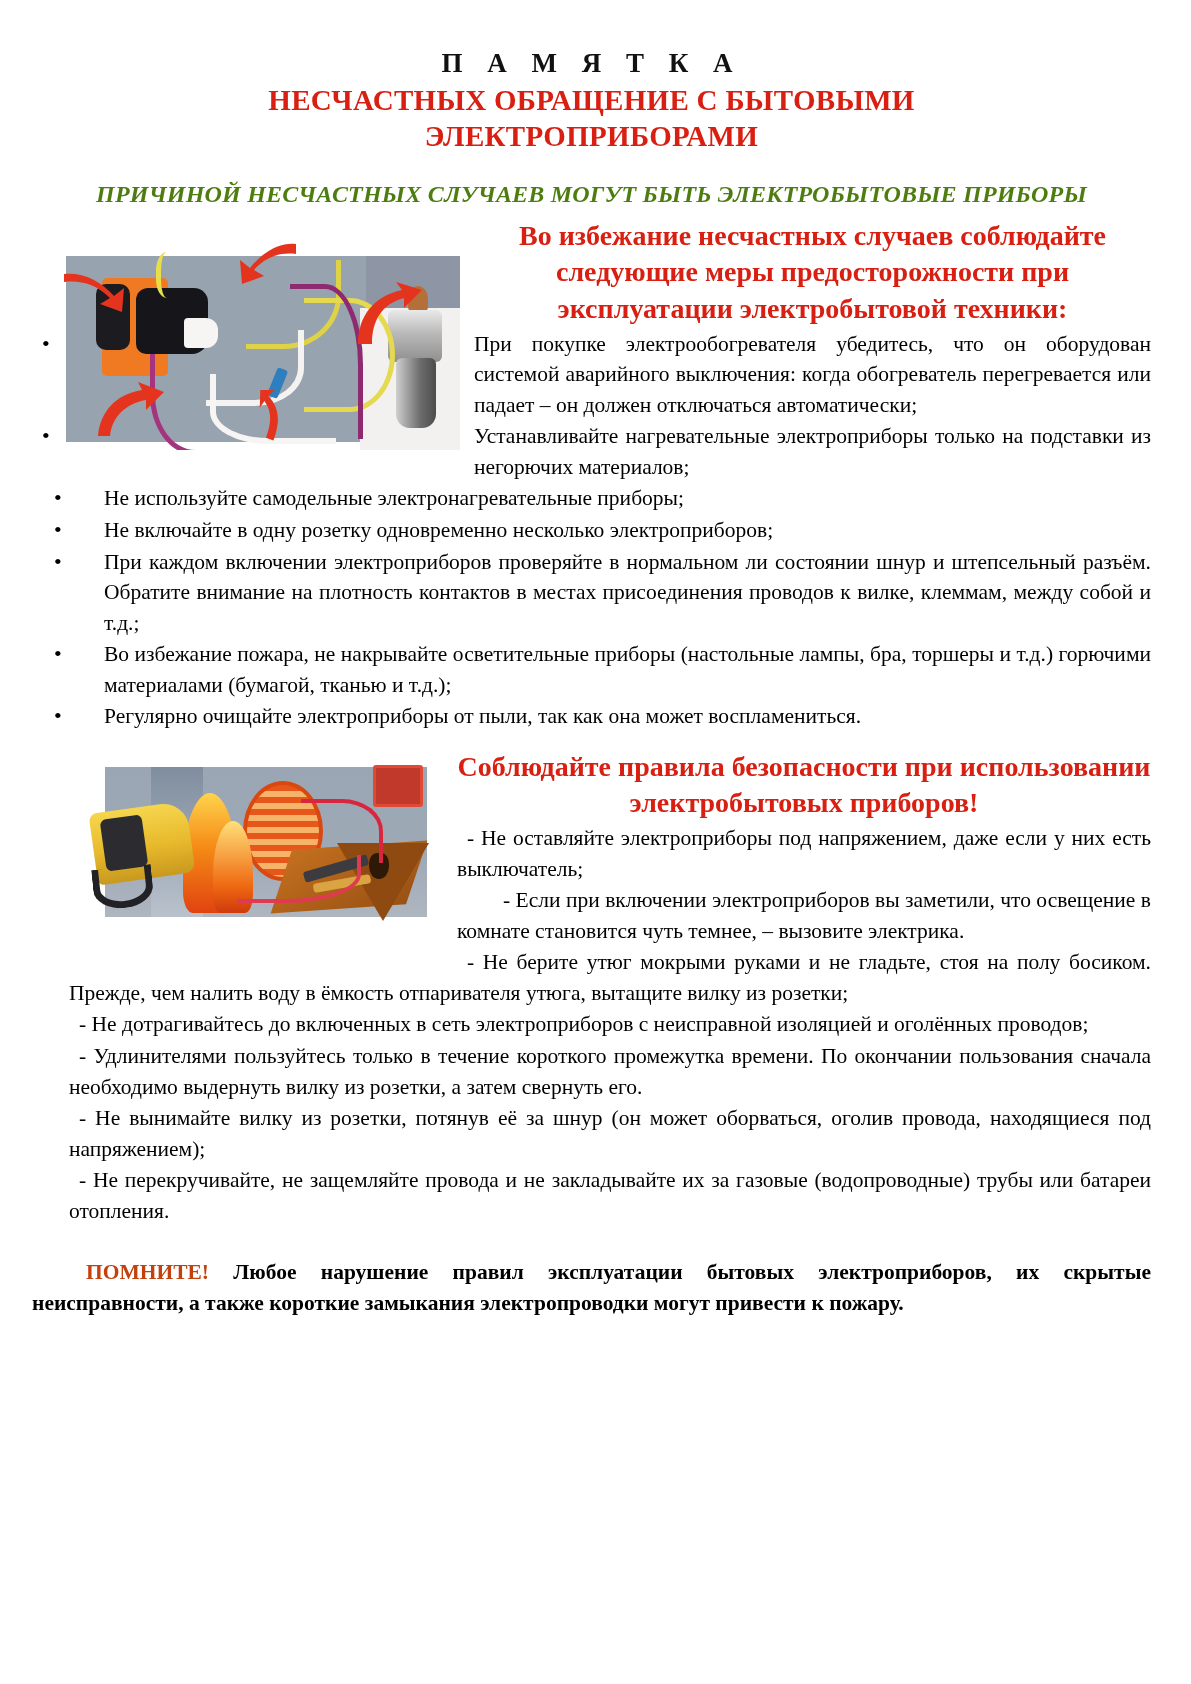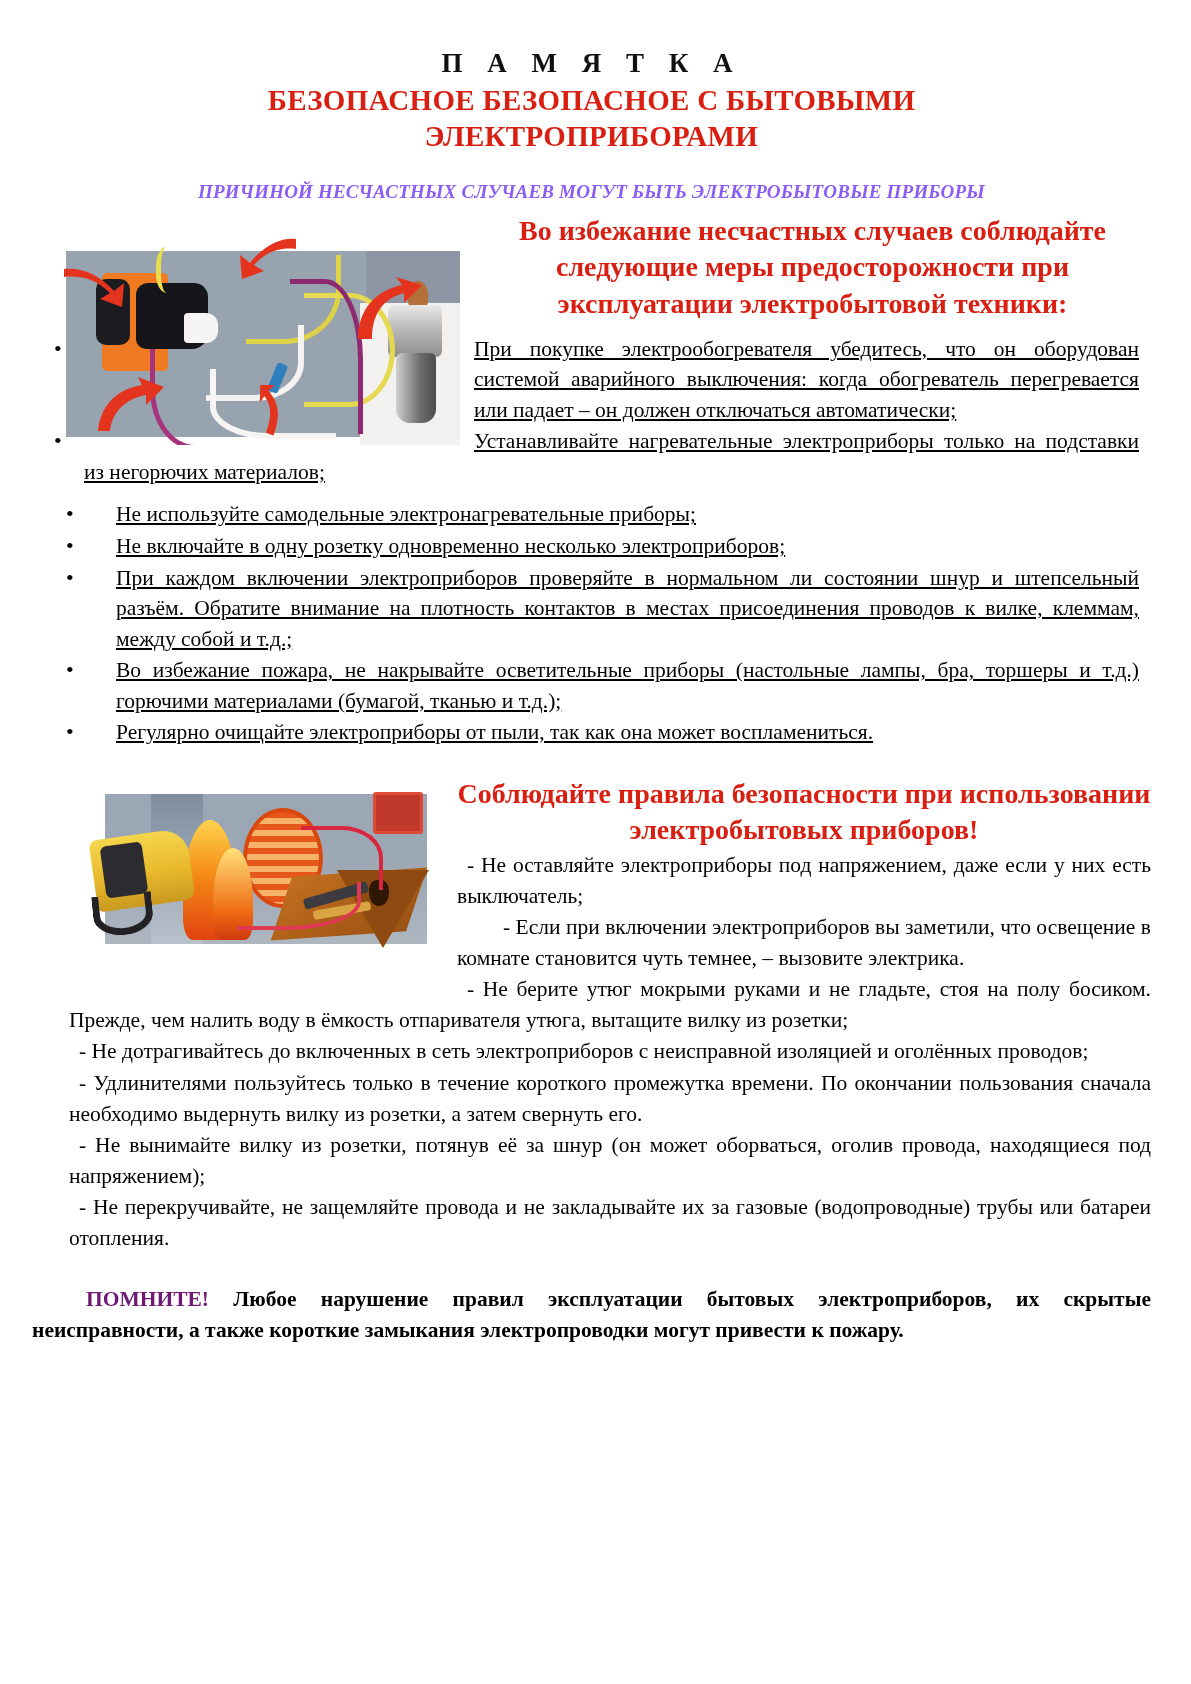--- a/index.html
+++ b/index.html
@@ -40,22 +40,22 @@
     line-height: 1.25;
     margin: 0;
     letter-spacing: 0.3px;
   }
   .main-title .tline { display: block; }
 
   .subtitle {
     text-align: center;
     font-weight: bold;
     font-style: italic;
-    font-size: 19px;
-    color: #8b5cf6;
+    font-size: 24px;
+    color: #4d7c0f;
     margin: 26px 0 10px 0;
     letter-spacing: 0.2px;
     white-space: nowrap;
   }
   .red-head {
     color: #d91f11;
     font-weight: bold;
     font-size: 28px;
     line-height: 1.3;
     text-align: center;
@@ -333,23 +333,22 @@
     left: 226px; top: 120px;
     width: 58px; height: 9px;
     background: #d9a441;
     transform: rotate(-10deg);
     border-radius: 3px;
   }
 
   
   ul.bullets {
     list-style: none;
-    margin: 12px;
+    margin: 0;
     padding: 0;
-    text-decoration: underline;
   }
   ul.bullets > li {
     position: relative;
     padding-left: 72px;
     font-size: 21.5px;
     line-height: 1.42;
     text-align: justify;
     margin: 0 0 1px 0;
   }
   ul.bullets > li::before {
@@ -383,34 +382,34 @@
 
   .final {
     font-size: 21.5px;
     font-weight: bold;
     line-height: 1.42;
     text-align: justify;
     margin: 30px 0 0 0;
     text-indent: 54px;
   }
   .final .remember {
-    color: #701a75;
+    color: #c2410c;
     font-weight: bold;
   }
   .sec2-wrap { margin-top: 16px; margin-left: 37px; }
 </style>
 </head>
 <body>
 
 <div class="page">
 
   <div class="pamyatka">П А М Я Т К А</div>
 
   <div class="main-title">
-    <span class="tline">БЕЗОПАСНОЕ БЕЗОПАСНОЕ С БЫТОВЫМИ</span>
+    <span class="tline">НЕСЧАСТНЫХ ОБРАЩЕНИЕ С БЫТОВЫМИ</span>
     <span class="tline">ЭЛЕКТРОПРИБОРАМИ</span>
   </div>
 
   <div class="subtitle">ПРИЧИНОЙ НЕСЧАСТНЫХ СЛУЧАЕВ МОГУТ БЫТЬ ЭЛЕКТРОБЫТОВЫЕ  ПРИБОРЫ</div>
 
   <div class="section clearfix">
 
     <div class="figure fig-1">
       <div class="photo1">
         <div class="p1-grey"></div>

